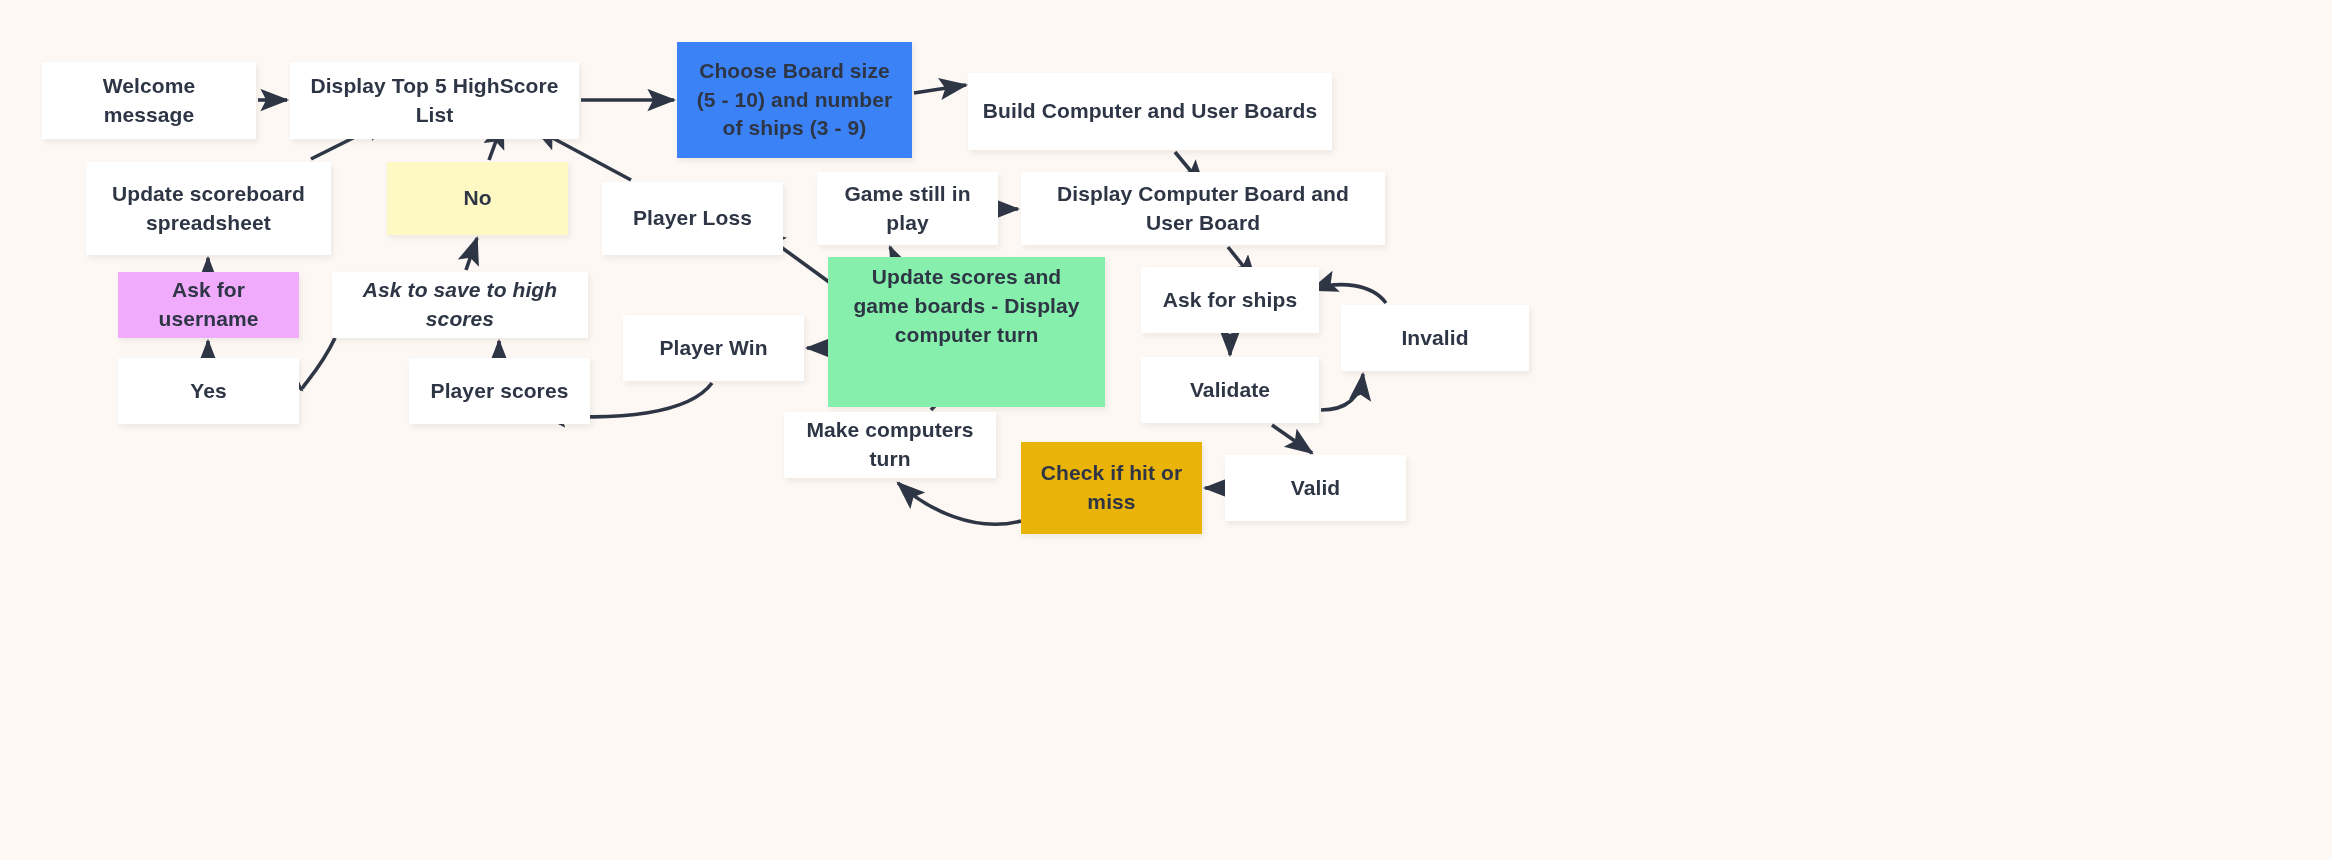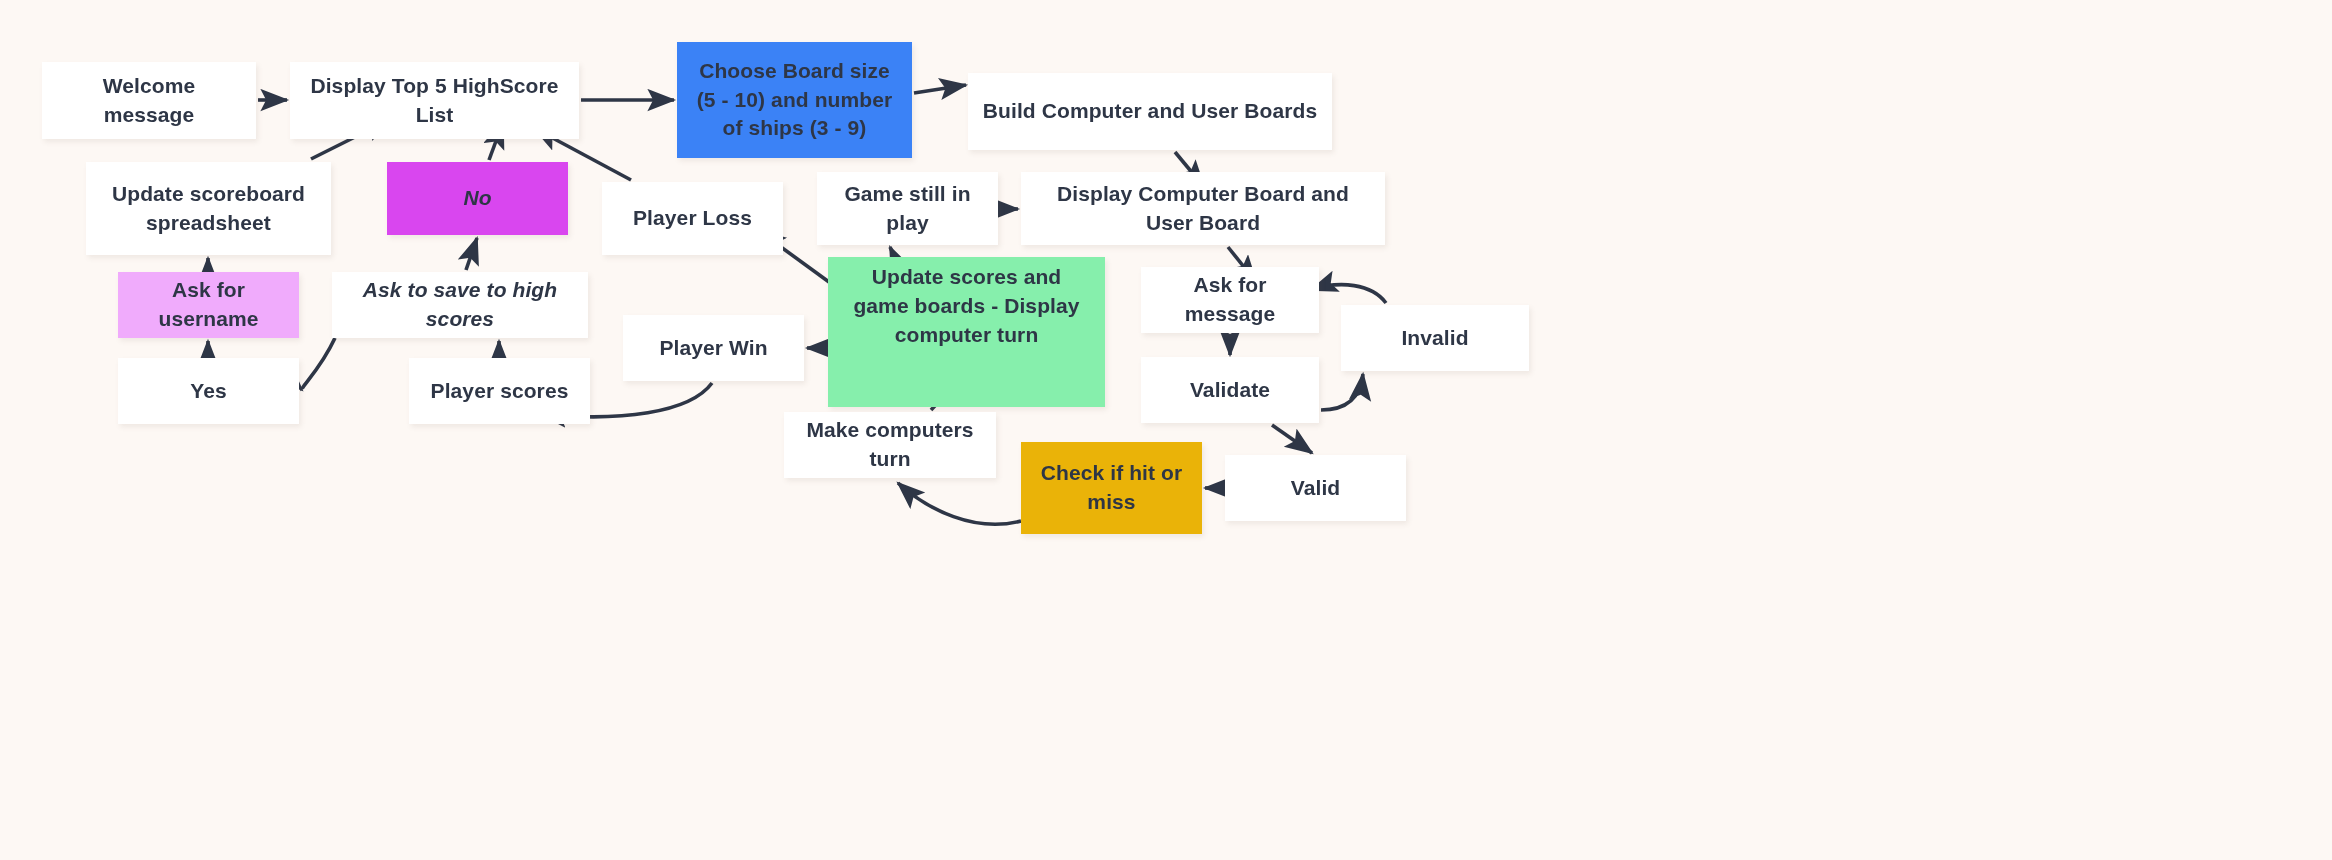--- a/index.html
+++ b/index.html
@@ -119,21 +119,21 @@
       </div>
       <div class="node" style="left: 677px; top: 42px; width: 235px; height: 116px; background: #3b82f6;">
         <div class="label">Choose Board size (5 - 10) and number of ships (3 - 9)</div>
       </div>
       <div class="node" style="left: 968px; top: 73px; width: 364px; height: 77px; background: rgb(255, 255, 255);">
         <div class="label">Build Computer and User Boards</div>
       </div>
       <div class="node" style="left: 86px; top: 162px; width: 245px; height: 93px; background: rgb(255, 255, 255);">
         <div class="label">Update scoreboard spreadsheet</div>
       </div>
-      <div class="node" style="left: 387px; top: 162px; width: 181px; height: 73px; background: #d946ef; font-style: italic;">
+      <div class="node" style="left: 387px; top: 162px; width: 181px; height: 73px; background: #fef9c3;">
         <div class="label">No</div>
       </div>
       <div class="node" style="left: 602px; top: 182px; width: 181px; height: 73px; background: rgb(255, 255, 255);">
         <div class="label">Player Loss</div>
       </div>
       <div class="node" style="left: 817px; top: 172px; width: 181px; height: 73px; background: rgb(255, 255, 255);">
         <div class="label">Game still in play</div>
       </div>
       <div class="node" style="left: 1021px; top: 172px; width: 364px; height: 73px; background: rgb(255, 255, 255);">
         <div class="label">Display Computer Board and User Board</div>
@@ -141,21 +141,21 @@
       <div class="node" style="left: 118px; top: 272px; width: 181px; height: 66px; background: #f0abfc;">
         <div class="label">Ask for username</div>
       </div>
       <div class="node" style="left: 332px; top: 272px; width: 256px; height: 66px; background: rgb(255, 255, 255); font-style: italic;">
         <div class="label">Ask to save to high scores</div>
       </div>
       <div class="node" style="left: 828px; top: 257px; width: 277px; height: 150px; background: #86efac; justify-content: space-between;">
         <div class="label">Update scores and game boards - Display computer turn</div>
       </div>
       <div class="node" style="left: 1141px; top: 267px; width: 178px; height: 66px; background: rgb(255, 255, 255);">
-        <div class="label">Ask for message</div>
+        <div class="label">Ask for ships</div>
       </div>
       <div class="node" style="left: 1341px; top: 305px; width: 188px; height: 66px; background: rgb(255, 255, 255);">
         <div class="label">Invalid</div>
       </div>
       <div class="node" style="left: 623px; top: 315px; width: 181px; height: 66px; background: rgb(255, 255, 255);">
         <div class="label">Player Win</div>
       </div>
       <div class="node" style="left: 1141px; top: 357px; width: 178px; height: 66px; background: rgb(255, 255, 255); align-items: center;">
         <div class="label">Validate</div>
       </div>

